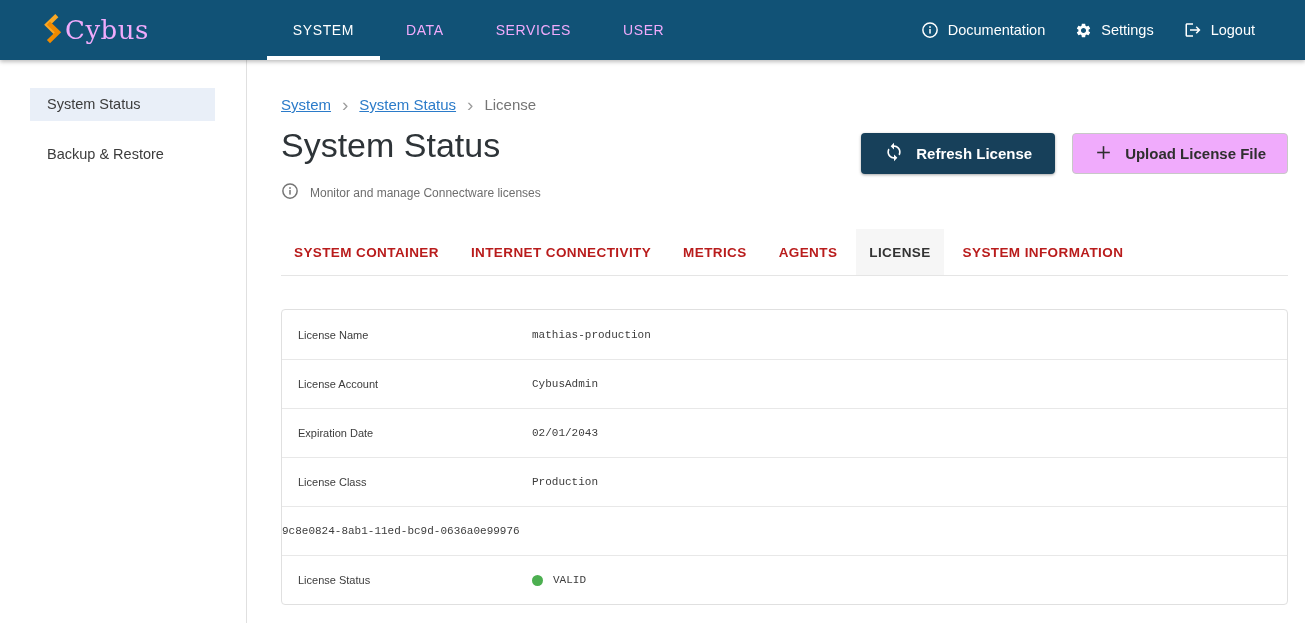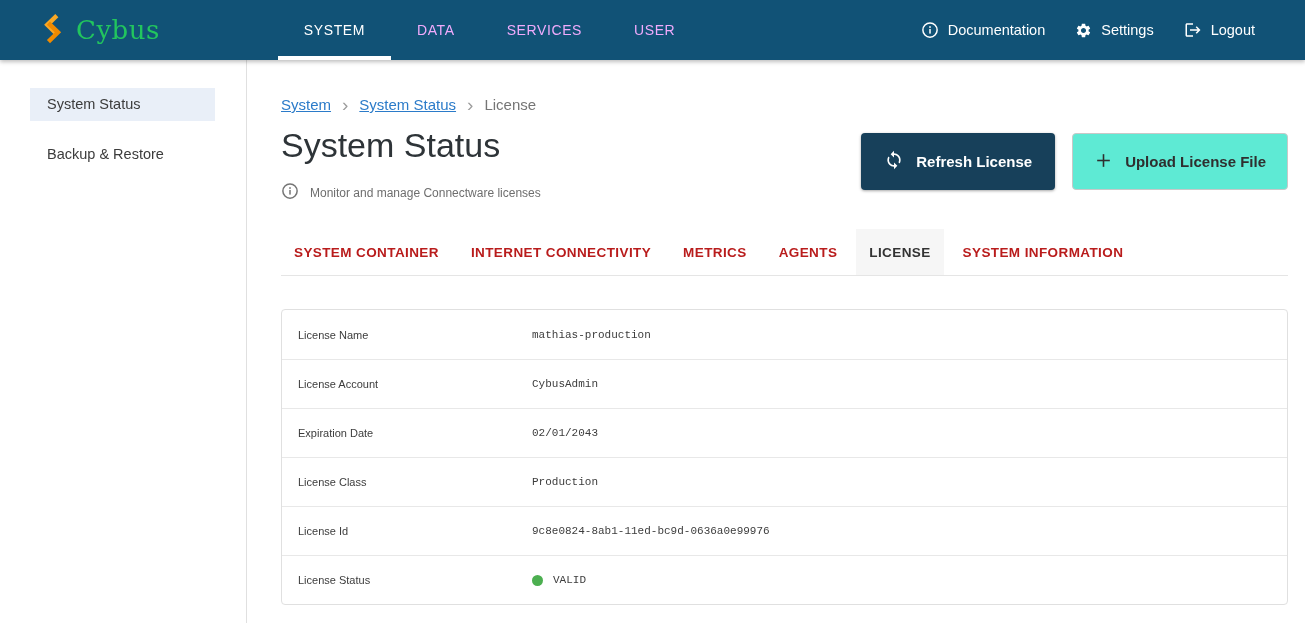--- a/index.html
+++ b/index.html
@@ -2,21 +2,21 @@
 <html><head>
 <meta charset="utf-8">
 <style>
   * { margin: 0; padding: 0; box-sizing: border-box; }
   html, body { width: 1305px; height: 623px; overflow: hidden; background: #fff;
     font-family: "Liberation Sans", sans-serif; }
 
   
   .navbar { height: 60px; background: #115276; display: flex; align-items: center;
     padding: 0 50px 0 40px; box-shadow: 0 2px 4px rgba(0,0,0,.25); position: relative; z-index: 5; }
-  .brand { display: flex; align-items: center; gap: 11px; color: #22c55e; cursor: pointer; }
+  .brand { display: flex; align-items: center; color: #f0abfc; cursor: pointer; }
   .brand-name { font-family: "DejaVu Serif", serif; font-size: 26px; letter-spacing: .5px; }
   .nav-menu { display: flex; align-items: stretch; height: 60px; margin-left: 118px; }
   .nav-item { display: flex; align-items: center; padding: 0 26px; color: #f0abfc;
     font-size: 14px; font-weight: 500; letter-spacing: .6px; cursor: pointer; height: 60px; }
   .nav-item.active { color: #fff; border-bottom: 4px solid #fff; padding-top: 4px; }
   .nav-right { margin-left: auto; display: flex; align-items: center; gap: 30px; }
   .nav-tool { display: flex; align-items: center; gap: 9px; color: #fff; font-size: 14.5px; cursor: pointer; }
   .nav-tool svg { display: block; }
 
   
@@ -32,25 +32,25 @@
     font-size: 15px; color: #757575; }
   .crumb-link { color: #2b7bc9; text-decoration: underline; cursor: pointer; }
   .crumb-sep { color: #9e9e9e; font-size: 19px; line-height: 14px; }
   .page-title { margin-top: 13px; font-size: 34px; font-weight: 400; color: #2e3438; }
   .subtitle { margin-top: 17px; display: flex; align-items: center; gap: 11px;
     color: #6e6e6e; font-size: 12px; }
   .subtitle svg { color: #757575; flex-shrink: 0; }
 
   
   .actions { position: absolute; top: 73px; right: 17px; display: flex; gap: 17px; }
-  .btn { height: 57px; border-radius: 4px; display: flex; align-items: center; gap: 12px;
+  .btn { height: 41px; border-radius: 4px; display: flex; align-items: center; gap: 12px;
     font-family: "Liberation Sans", sans-serif; font-size: 15px; font-weight: 700; cursor: pointer; }
   .btn-primary { background: #17405a; color: #fff; border: none; padding: 0 23px;
     box-shadow: 0 1px 3px rgba(0,0,0,.35); }
-  .btn-outline { background: #5eead4; color: #2f2f2f; border: 1px solid #c8c8c8; padding: 0 21px; }
+  .btn-outline { background: #f0abfc; color: #2f2f2f; border: 1px solid #c8c8c8; padding: 0 21px; }
 
   
   .tabbar { margin-top: 26px; display: flex; border-bottom: 1px solid #e5e5e5; }
   .tab { padding: 16px 13px 15px; margin-right: 6px; font-size: 13.5px; font-weight: 700;
     letter-spacing: .4px; color: #b91c1c; cursor: pointer; white-space: nowrap; }
   .tab.active { background: #f6f6f6; color: #333; }
 
   
   .license-table { margin-top: 33px; border: 1px solid #e0e0e0; border-radius: 4px; background: #fff; }
   .lt-row { height: 49px; display: flex; align-items: center; font-size: 11px; color: #3c3c3c;
@@ -181,21 +181,20 @@
       </div>
       <div class="lt-row">
         <div class="lt-label">Expiration Date</div>
         <div class="lt-value">02/01/2043</div>
       </div>
       <div class="lt-row">
         <div class="lt-label">License Class</div>
         <div class="lt-value">Production</div>
       </div>
       <div class="lt-row">
-        <div class="lt-label">License Id</div>
         <div class="lt-value">9c8e0824-8ab1-11ed-bc9d-0636a0e99976</div>
       </div>
       <div class="lt-row">
         <div class="lt-label">License Status</div>
         <div class="lt-value">
           <span class="status-dot"></span>
           <span>VALID</span>
         </div>
       </div>
     </div>

